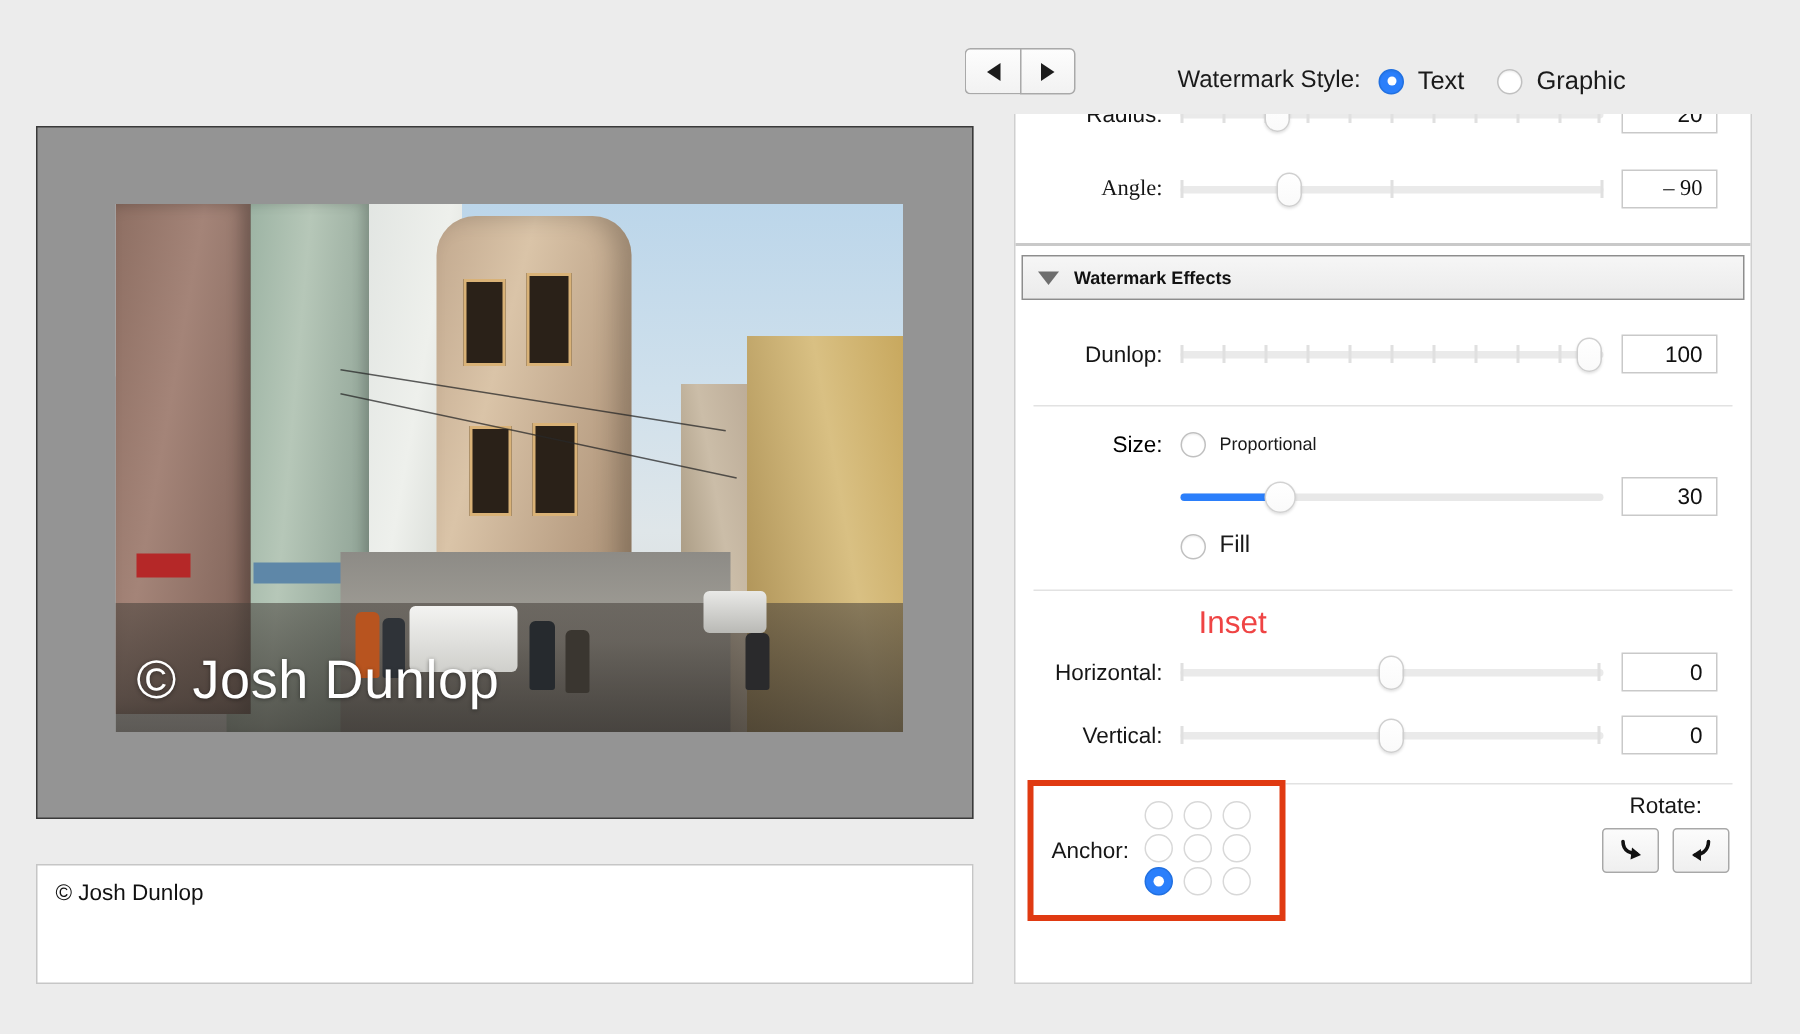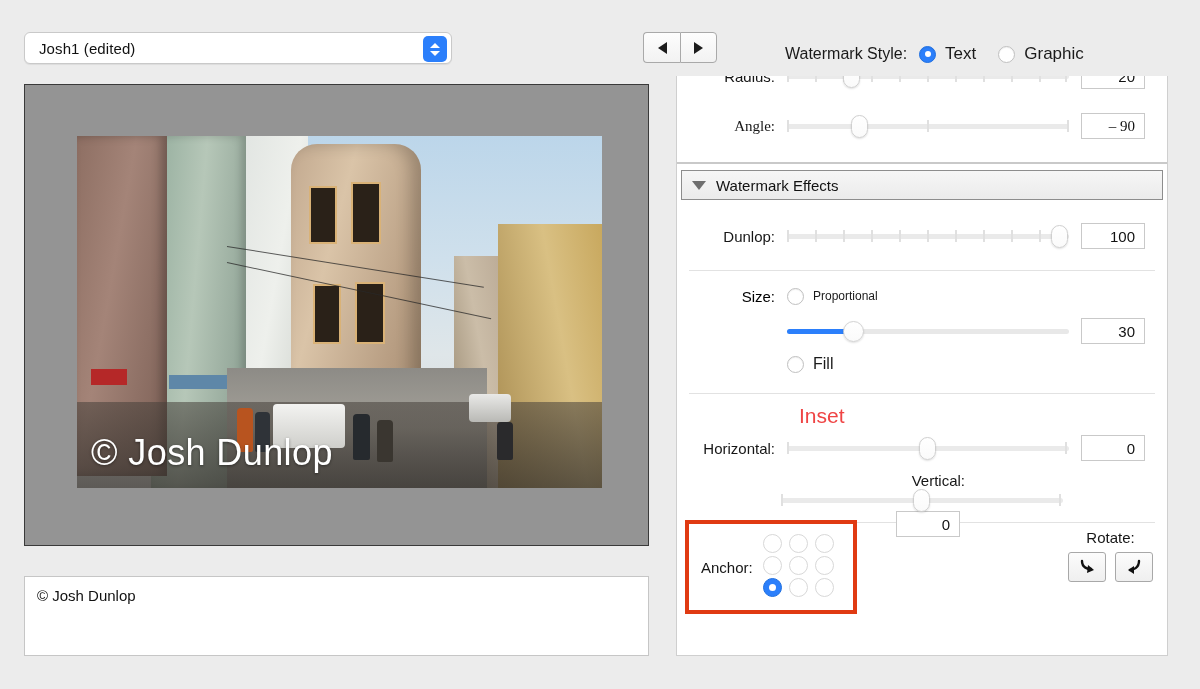--- a/index.html
+++ b/index.html
@@ -210,21 +210,21 @@
   .disclosure {
     margin: 6px 4px 0 4px; height: 30px;
     background: linear-gradient(to bottom,#f6f6f6,#ebebeb);
     border: 1px solid #8d8d8d;
     display: flex; align-items: center; padding-left: 10px;
   }
   .tri-down {
     width:0;height:0;border-left:7px solid transparent;border-right:7px solid transparent;
     border-top:9px solid #6e6e6e; margin-right: 10px;
   }
-  .disclosure .title { font-size: 15px; font-weight: normal; color: #111; }
+  .disclosure .title { font-size: 12px; font-weight: bold; color: #111; }
 
   .size-radio-row { display: flex; align-items: center; height: 34px; }
   .size-radio-row .lbl { width: 110px; text-align: right; padding-right: 12px; font-size: 15px; flex: none; }
   .size-radio-row .txt { margin-left: 9px; font-size: 12px; color: #1a1a1a; }
   .indent-radio { display: flex; align-items: center; height: 30px; padding-left: 110px; }
   .indent-radio .txt { margin-left: 9px; font-size: 16px; color: #1a1a1a; }
 
   .inset-title { padding-left: 122px; font-size: 21px; color: #ef4444; height: 28px; display: flex; align-items: center; }
 
   .anchor-area { display: flex; align-items: center; height: 88px; position: relative; }
@@ -252,29 +252,20 @@
     border: 1px solid #a8a8a8; border-radius: 3px;
     display: flex; align-items: center; justify-content: center;
   }
   .clip-row { height: 18px; overflow: hidden; position: relative; }
 </style>
 </head>
 <body>
 
 <div id="root">
 
-  <div class="preset-row">
-    <div class="preset-popup">
-      <span class="label">Josh1 (edited)</span>
-      <span class="stepper">
-        <span class="chev up"></span>
-        <span class="chev down"></span>
-      </span>
-    </div>
-  </div>
 
   <div class="preview">
     <div class="photo">
       <div class="sky"></div>
       <div class="bldg b-right-tan"></div>
       <div class="bldg b-right-yellow"></div>
       <div class="far-white"></div>
       <div class="bldg b-white"></div>
       <div class="bldg b-tower">
         <span class="win" style="left:18px;top:42px;width:28px;height:58px;"></span>
@@ -419,21 +410,21 @@
       <span class="lbl">Horizontal:</span>
       <span class="slider">
         <span class="track"></span>
         <span class="tick" style="left:0px;"></span>
         <span class="tick" style="left:278px;"></span>
         <span class="thumb" style="left:132px;"></span>
       </span>
       <span class="numbox">0</span>
     </div>
 
-    <div class="row" style="margin-top:6px;flex-direction:column;">
+    <div class="row" style="margin-top:6px;">
       <span class="lbl">Vertical:</span>
       <span class="slider">
         <span class="track"></span>
         <span class="tick" style="left:0px;"></span>
         <span class="tick" style="left:278px;"></span>
         <span class="thumb" style="left:132px;"></span>
       </span>
       <span class="numbox">0</span>
     </div>
 

